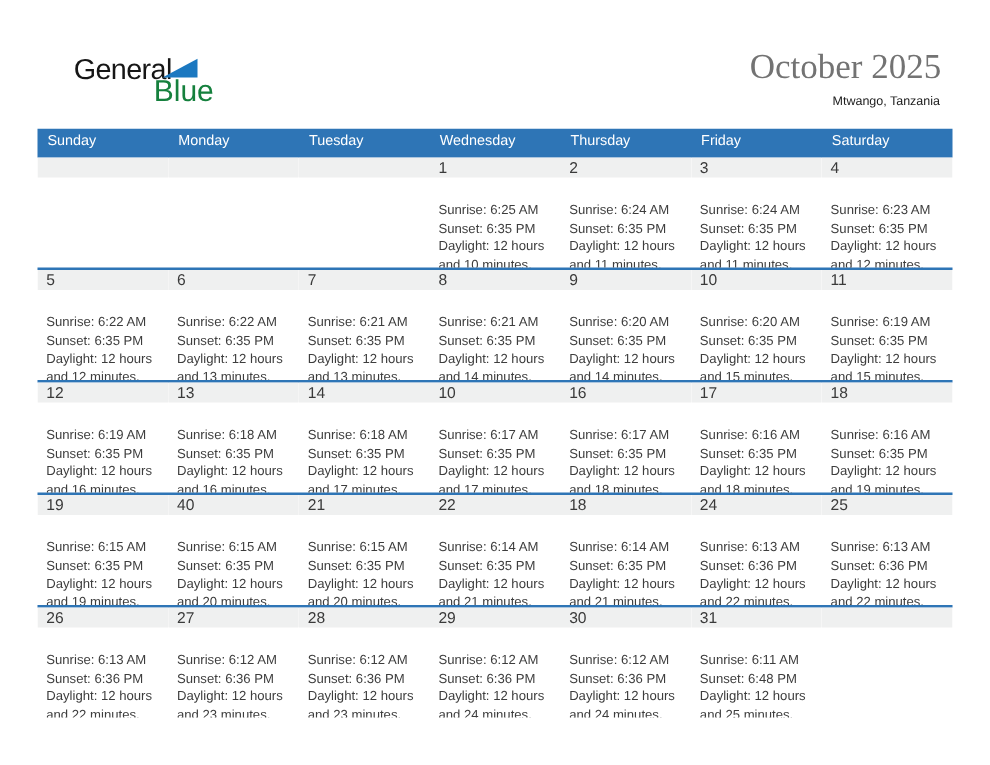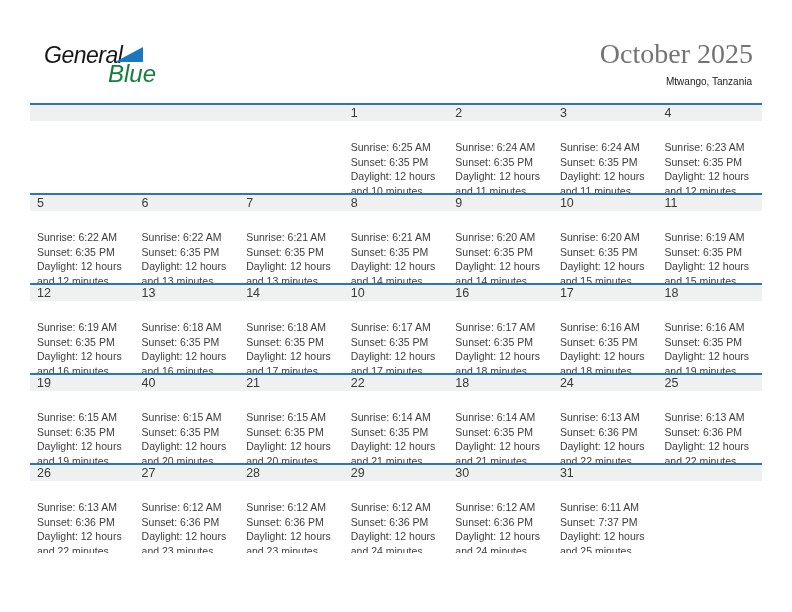--- a/index.html
+++ b/index.html
@@ -1,21 +1,21 @@
 <!DOCTYPE html>
 <html><head>
 <meta charset="utf-8">
 <style>
   html,body{margin:0;padding:0;background:#ffffff;}
   .page{
     position:relative;width:792px;height:612px;background:#ffffff;overflow:hidden;
     font-family:"Liberation Sans","DejaVu Sans",sans-serif;
   }
   
-  .logo{position:absolute;left:44px;top:44px;width:120px;height:45px;font-style:italic;}
+  .logo{position:absolute;left:59px;top:44px;width:120px;height:45px;}
   .logo-general{position:absolute;left:0;top:0;font-size:23px;color:#161616;letter-spacing:-0.5px;line-height:1;}
   .logo-triangle{position:absolute;left:71px;top:3px;width:0;height:0;
     border-left:28px solid transparent;border-bottom:15px solid #1B78C0;}
   .logo-blue{position:absolute;left:64px;top:18px;font-size:24px;color:#15803d;line-height:1;}
   
   .title{position:absolute;top:40px;right:39px;font-size:28px;color:#737373;line-height:1;white-space:nowrap;font-family:Liberation Serif, serif;}
   .subtitle{position:absolute;top:77px;right:40px;font-size:10px;color:#1b1b1b;line-height:1;white-space:nowrap;}
   
   .calendar{position:absolute;left:30px;top:103px;width:732px;}
   .weekday-bar{display:flex;height:21px;background:#2E75B6;}
@@ -35,20 +35,29 @@
   <div class="logo">
     <span class="logo-general">General</span>
     <span class="logo-triangle"></span>
     <span class="logo-blue">Blue</span>
   </div>
 
   <div class="title">October 2025</div>
   <div class="subtitle">Mtwango, Tanzania</div>
 
   <div class="calendar">
+    <div class="weekday-bar">
+        <div class="weekday">Sunday</div>
+        <div class="weekday">Monday</div>
+        <div class="weekday">Tuesday</div>
+        <div class="weekday">Wednesday</div>
+        <div class="weekday">Thursday</div>
+        <div class="weekday">Friday</div>
+        <div class="weekday">Saturday</div>
+      </div>
     <div>
         <div class="week-row">
           <div class="day-cell">
             <div class="day-num"></div>
           </div>
           <div class="day-cell">
             <div class="day-num"></div>
           </div>
           <div class="day-cell">
             <div class="day-num"></div>
@@ -328,21 +337,21 @@
               <div class="day-line">Sunrise: 6:12 AM</div>
               <div class="day-line">Sunset: 6:36 PM</div>
               <div class="day-line">Daylight: 12 hours</div>
               <div class="day-line">and 24 minutes.</div>
             </div>
           </div>
           <div class="day-cell">
             <div class="day-num">31</div>
             <div class="day-body">
               <div class="day-line">Sunrise: 6:11 AM</div>
-              <div class="day-line">Sunset: 7:37 PM</div>
+              <div class="day-line">Sunset: 6:48 PM</div>
               <div class="day-line">Daylight: 12 hours</div>
               <div class="day-line">and 25 minutes.</div>
             </div>
           </div>
           <div class="day-cell">
             <div class="day-num"></div>
           </div>
         </div>
       </div>
   </div>

